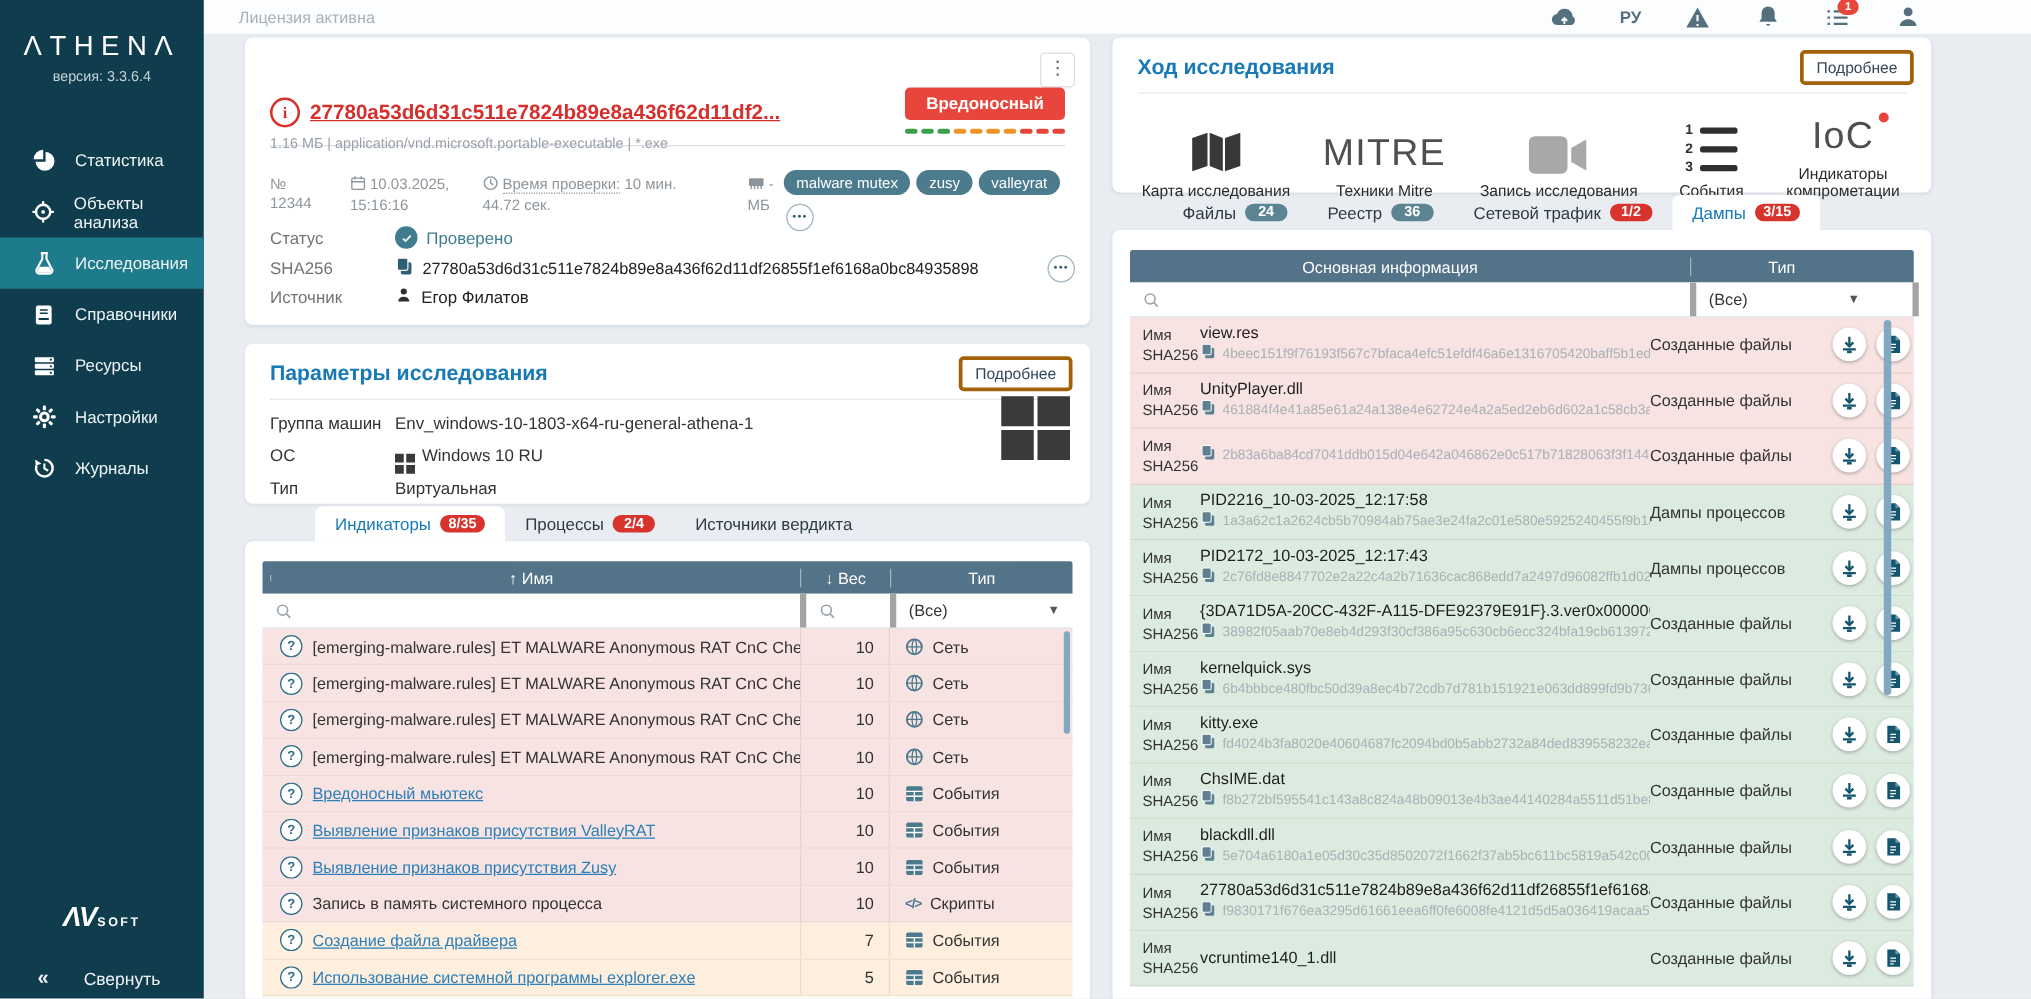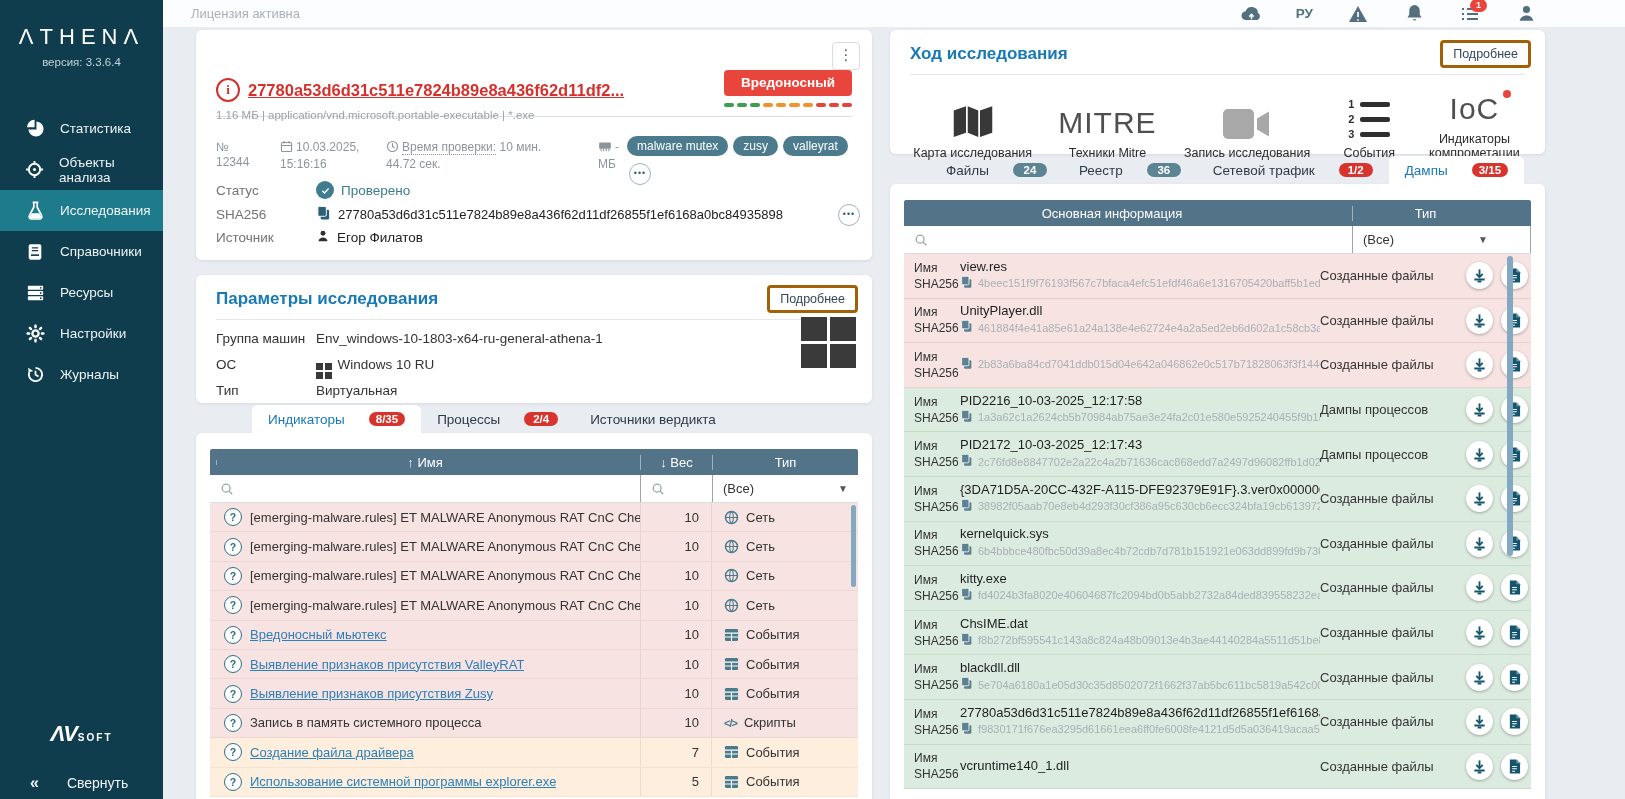--- a/index.html
+++ b/index.html
@@ -64,36 +64,36 @@
   .prow{position:absolute;left:20px;display:flex;font-size:13.5px;color:#333;}
   .prow .plabel{width:100px;}
   .winlogo-sm{display:inline-grid;grid-template-columns:7px 7px;grid-template-rows:7px 7px;gap:1.5px;margin-right:6px;vertical-align:-1px;}
   .winlogo-sm i{background:#3a3a3a;}
   .winlogo-big{position:absolute;right:16px;top:42px;display:grid;grid-template-columns:26px 26px;grid-template-rows:24px 24px;gap:3px;}
   .winlogo-big i{background:#3a3a3a;}
   
   .tabbar{position:absolute;display:flex;align-items:flex-end;height:28px;z-index:2;}
   #ind-tabs{left:252px;top:405px;}
   #dump-tabs{left:930px;top:156px;}
-  .tab{display:flex;align-items:center;gap:24px;height:28px;padding:0 16px;font-size:13.5px;color:#2d3b46;cursor:pointer;white-space:nowrap;}
+  .tab{display:flex;align-items:center;gap:7px;height:28px;padding:0 16px;font-size:13.5px;color:#2d3b46;cursor:pointer;white-space:nowrap;}
   .tab.active{background:#fff;border-radius:6px 6px 0 0;color:#1779b5;}
   .pill{min-width:20px;padding:1px 7px;border-radius:10px;font-size:11.5px;font-weight:700;color:#fff;text-align:center;}
   .pill.red{background:#d7342e;}
   .pill.slate{background:#5d8493;}
   
   #card-ind{left:196px;top:433px;width:676px;height:380px;border-radius:6px 6px 0 0;}
   .tblwrap{position:absolute;left:14px;right:14px;top:16px;}
   .thead{display:grid;background:#537389;color:#fff;font-size:13px;height:26px;align-items:center;border-radius:2px 2px 0 0;}
   .thead .hc{text-align:center;position:relative;}
   .thead .hc + .hc{border-left:1px solid rgba(255,255,255,.45);}
   .thead .hpipe{position:absolute;left:6px;top:5px;bottom:5px;border-left:1px solid rgba(255,255,255,.45);}
   .ind-grid{grid-template-columns:430px 72px 146px;}
   .tfilter{display:grid;height:27px;background:#fff;border-bottom:1px solid #d7dde3;align-items:center;font-size:13px;color:#333;}
   .fcell{display:flex;align-items:center;padding:0 10px;gap:6px;height:100%;}
-  .fcell + .fcell{border-left:1px solid #a3a3a3;}
+  .fcell + .fcell{border-left:5px solid #a3a3a3;}
   .fall{justify-content:space-between;cursor:pointer;}
   .caret{color:#555;font-size:10px;}
   .ind-row{display:grid;grid-template-columns:430px 72px 146px;height:28.4px;align-items:center;font-size:13px;color:#333;}
   .ind-row.pink{background:#f7e3e2;border-bottom:1px solid #eed6d5;}
   .ind-row.cream{background:#fdeede;border-bottom:1px solid #f3e2cd;}
   .c-name{display:flex;align-items:center;gap:8px;padding-left:14px;overflow:hidden;white-space:nowrap;}
   .q{flex:none;width:16px;height:16px;border:1.6px solid #2e6f86;border-radius:50%;color:#2e6f86;font-size:10.5px;font-weight:700;line-height:16px;text-align:center;background:#fff;}
   .nm{overflow:hidden;text-overflow:clip;white-space:nowrap;}
   .nm.link{color:#2d7fb8;text-decoration:underline;cursor:pointer;}
   .c-weight{text-align:right;padding-right:12px;border-left:1px solid rgba(120,90,90,.12);border-right:1px solid rgba(120,90,90,.12);height:100%;display:flex;align-items:center;justify-content:flex-end;}

